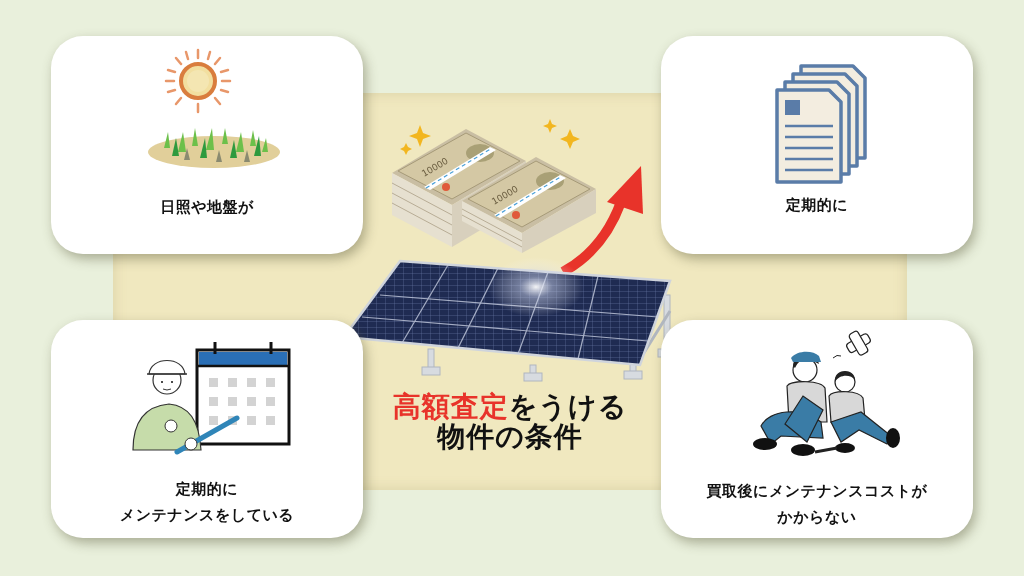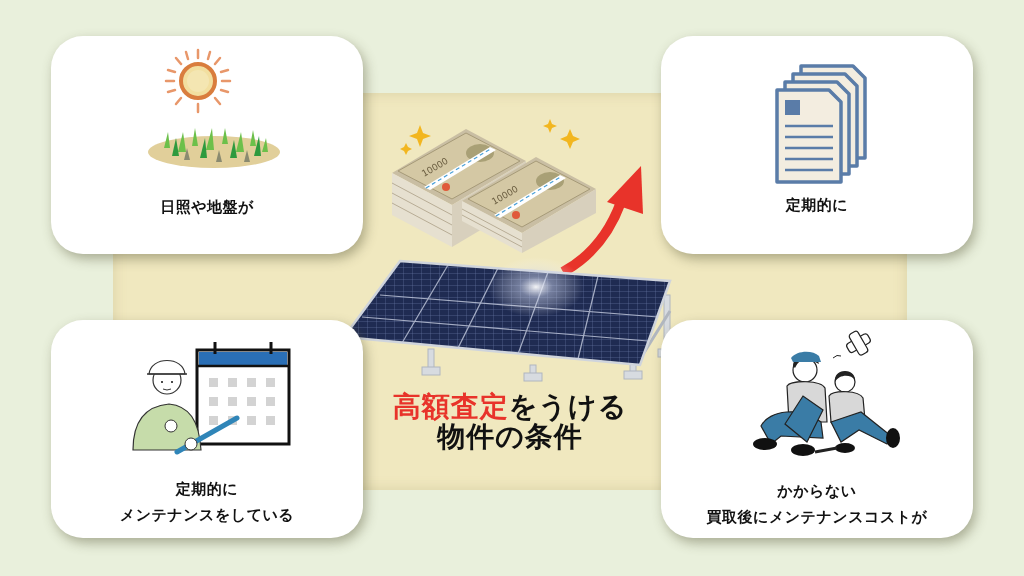--- a/index.html
+++ b/index.html
@@ -282,16 +282,16 @@
     <circle cx="104" cy="56" r="10" fill="#fff" stroke="#222" stroke-width="1.2"></circle>
     <path d="M94 54 C94 42 114 42 114 54 C110 48 98 48 94 56 Z" fill="#222"></path>
     <path d="M88 70 C92 64 118 64 122 72 L124 94 L90 96 Z" fill="#d8d8d8" stroke="#222" stroke-width="1.2"></path>
     <path d="M90 96 L120 86 L150 110 L146 118 L118 104 L100 116 Z" fill="#3a7ca6" stroke="#222" stroke-width="1.2"></path>
     <ellipse cx="152" cy="112" rx="7" ry="10" fill="#111"></ellipse>
     <ellipse cx="104" cy="122" rx="10" ry="5" fill="#111"></ellipse>
 
     <path d="M74 126 L96 122" stroke="#222" stroke-width="3"></path>
   </svg>
   <div class="caption" style="top:158px">
+    <div>買取後にメンテナンスコストが</div>
     <div>かからない</div>
-    <div>買取後にメンテナンスコストが</div>
   </div>
 </div>
 
 </body></html>

